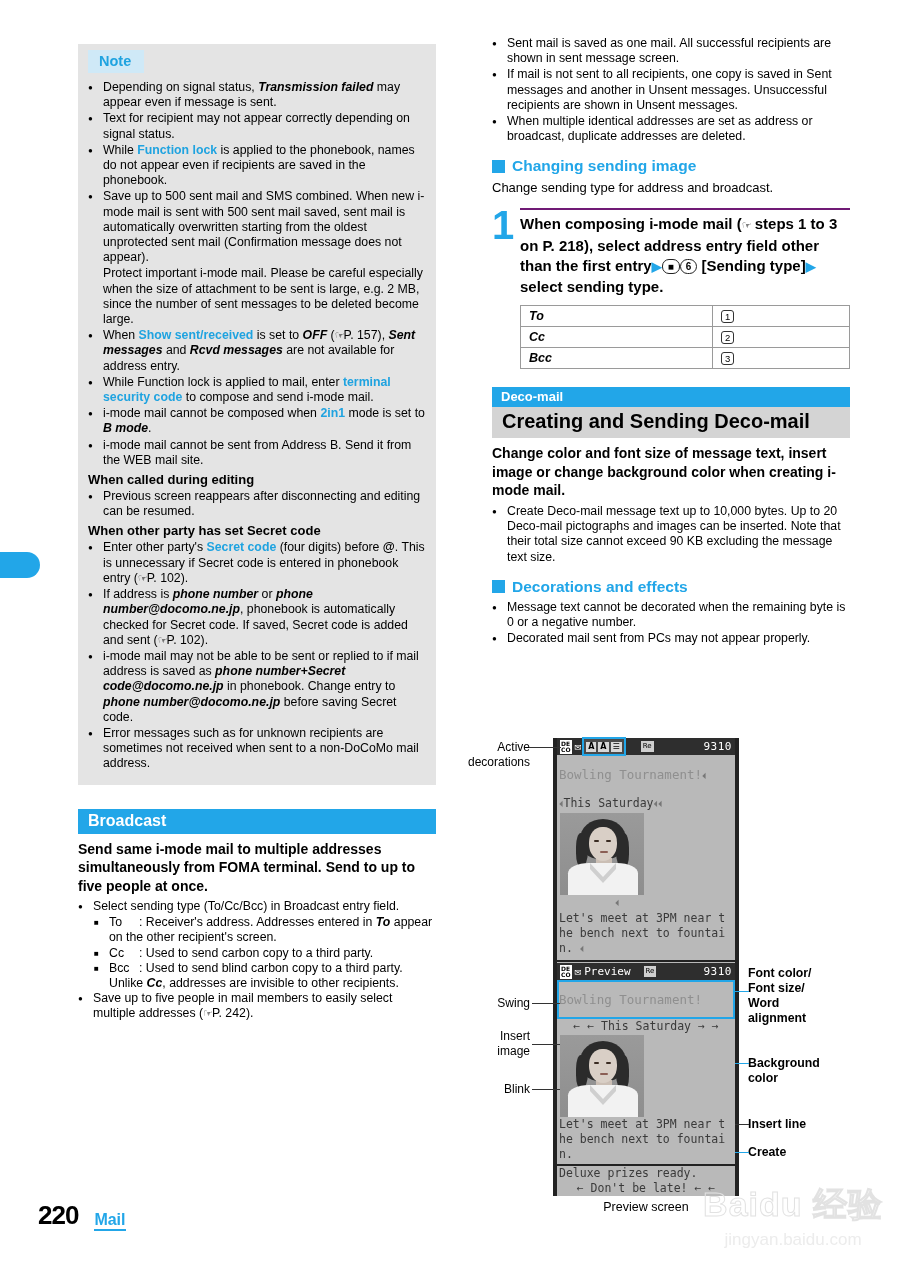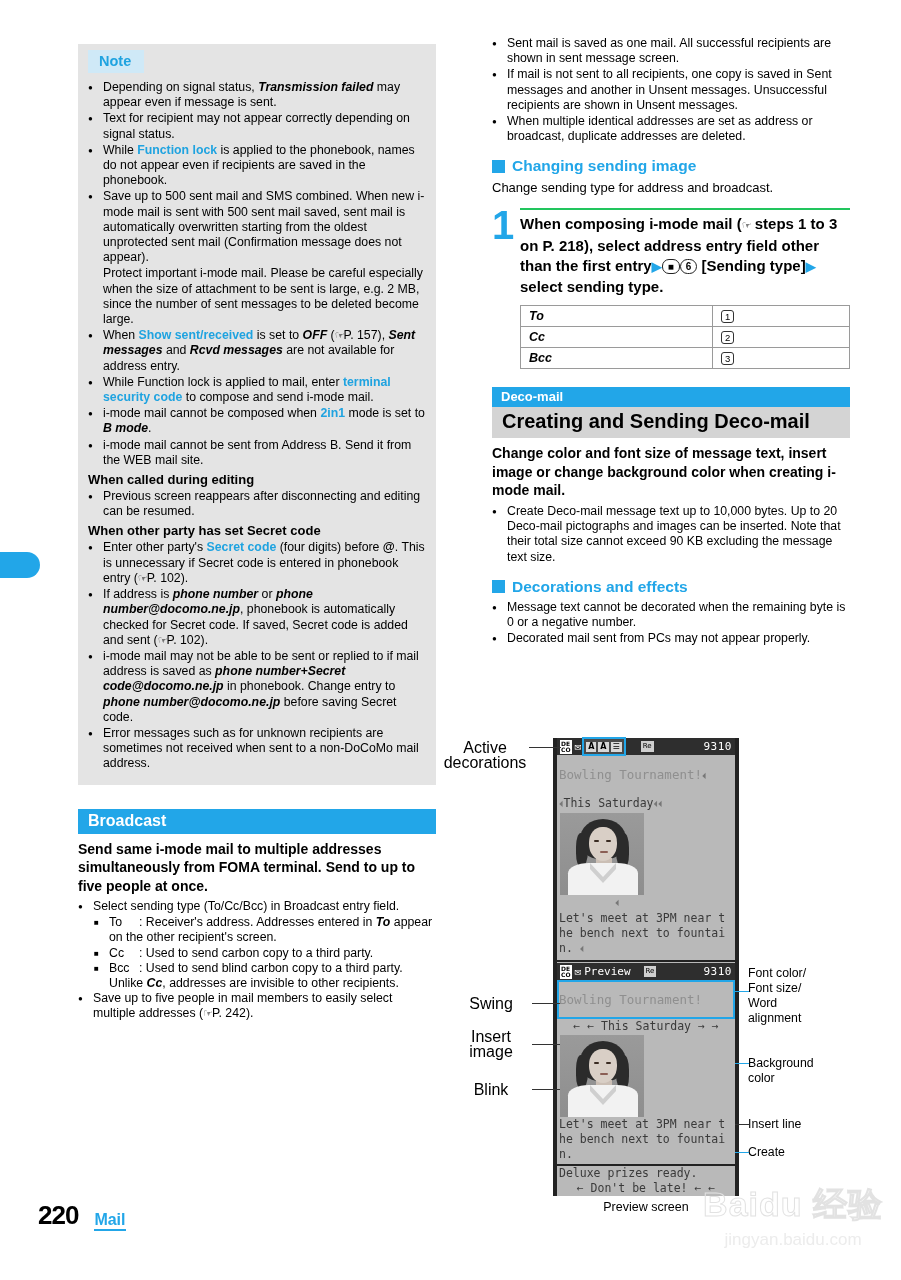--- a/index.html
+++ b/index.html
@@ -97,21 +97,21 @@
   }
   .subsec .txt { color: #22a6e8; font-weight: bold; font-size: 15.5px; }
 
   
   .step { display: flex; gap: 8px; margin-top: 12px; }
   .step .num {
     font-size: 40px; font-weight: bold; color: #22a6e8;
     line-height: 34px; font-family: "Liberation Sans", sans-serif;
     flex: none; width: 20px;
   }
-  .step .body { flex: 1; border-top: 2px solid #22c55e; padding-top: 4px; }
+  .step .body { flex: 1; border-top: 2px solid #701a75; padding-top: 4px; }
   .step .stext { font-size: 15px; font-weight: bold; line-height: 20px; }
   .tri { color: #22a6e8; font-size: 13px; }
   .keycap {
     display: inline-block; border: 1px solid #222; border-radius: 8px;
     font-size: 10px; padding: 0 5px; line-height: 13px;
     vertical-align: 1px; font-weight: bold; background:#fff;
   }
   .keycap.dot { border-radius: 7px; }
 
   
@@ -212,26 +212,26 @@
   .swing-line {
     padding: 0 2px; text-align: center; white-space: nowrap; overflow:hidden;
   }
   .cap {
     text-align: center; font-size: 12.5px; margin-top: 4px;
     font-family: "Liberation Sans", sans-serif; color:#000;
   }
 
   
   .lbl-left {
-    position: absolute; text-align: center; font-size: 16px;
+    position: absolute; text-align: right; font-size: 12px;
     line-height: 15px; font-family: "Liberation Sans", sans-serif;
   }
   .lbl-right {
     position: absolute; text-align: left; font-size: 12.3px;
-    line-height: 15px; font-family: "Liberation Sans", sans-serif;
+    line-height: 15px; font-family: "Liberation Sans", sans-serif; font-weight: bold;
   }
   .leader { position: absolute; background: #333; height: 1px; }
   .leader.blue { background: #22a6e8; }
 
   
   .footer { position: absolute; left: 38px; top: 1200px; display:flex; align-items:flex-end; gap: 16px; }
   .pgnum { font-size: 26px; font-weight: bold; letter-spacing: -1px; }
   .pglink {
     font-size: 16px; font-weight: bold; color: #22a6e8;
     border-bottom: 2px solid #22a6e8; line-height: 19px;

